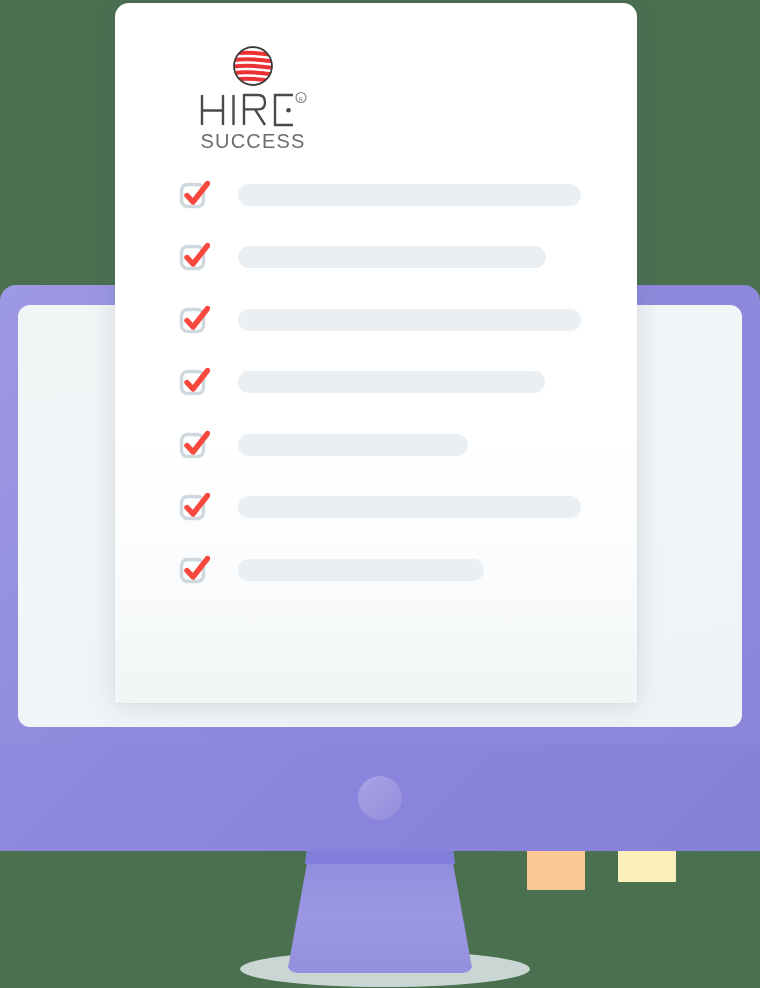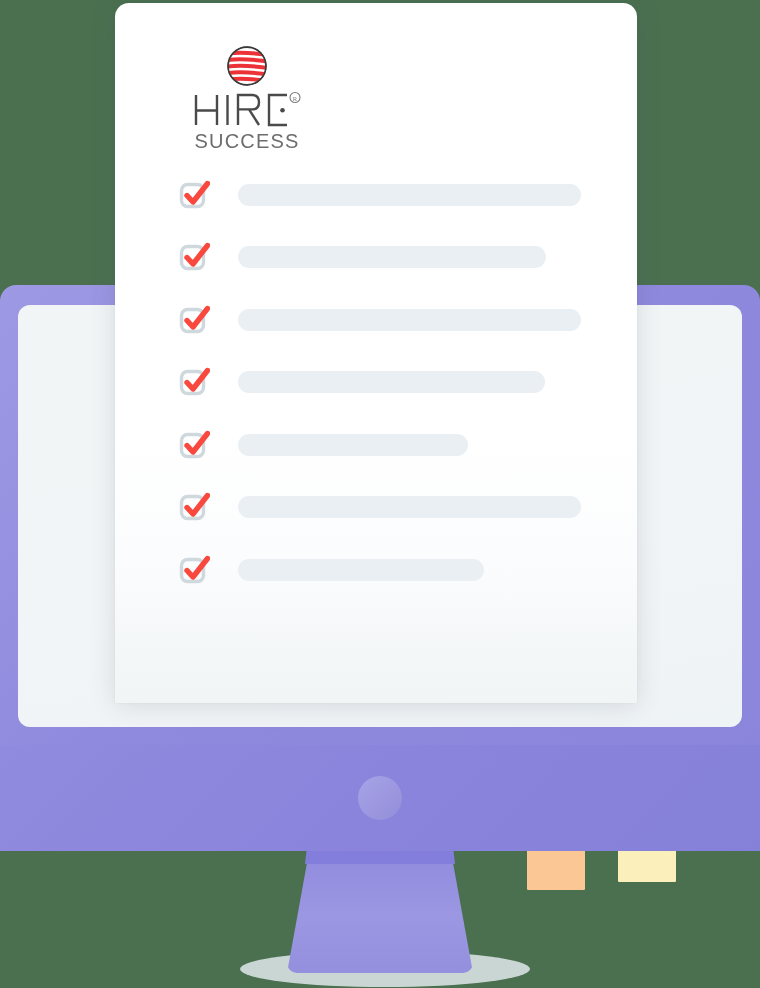--- a/index.html
+++ b/index.html
@@ -130,21 +130,21 @@
                 #f1f5f6 100%);
     border-top-left-radius: 14px;
     border-top-right-radius: 14px;
     box-shadow: 0 2px 26px rgba(60, 75, 95, .16),
                 0 0 2px rgba(60, 75, 95, .10);
   }
 
   
   .logo-block {
     position: absolute;
-    left: 62px;
+    left: 68px;
     top: 42px;
     width: 140px;
     text-align: center;
   }
   .logo-mark {
     width: 42px;
     height: 42px;
     margin: 0 auto 4px auto;
     display: block;
   }

